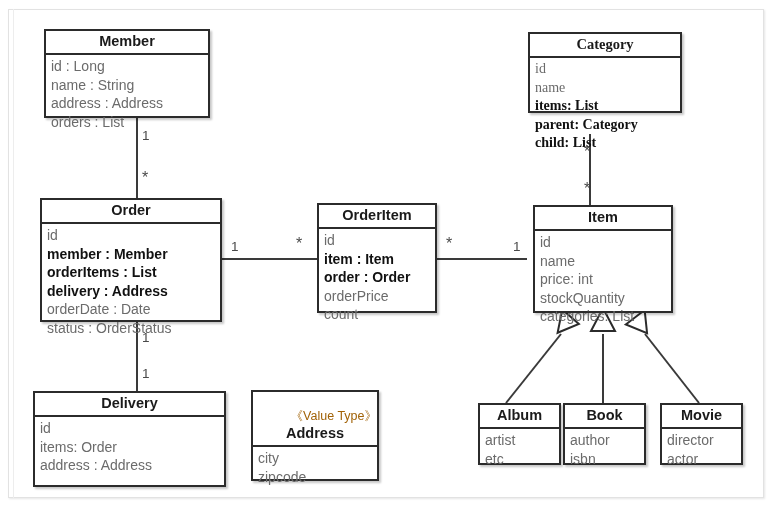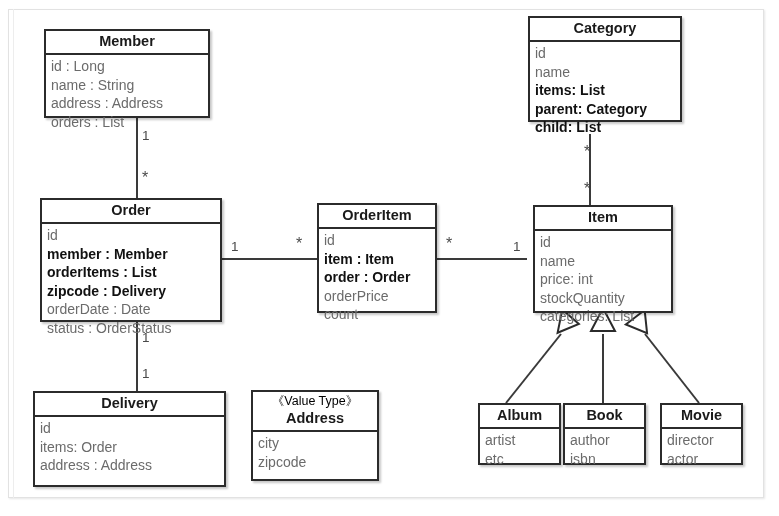--- a/index.html
+++ b/index.html
@@ -50,25 +50,25 @@
     text-align: center;
     font-weight: bold;
     color: #1a1a1a;
     font-size: 14.5px;
     line-height: 19px;
     padding: 1px 4px 2px 4px;
     border-bottom: 2px solid #2b2b2b;
     white-space: nowrap;
   }
   .uml-stereo {
-    text-align: center;
-    color: #000000;
+    text-align: right;
+    color: #a16207;
     font-size: 12.5px;
     line-height: 16px;
-    padding-top: 1px;
+    padding-top: 16px;
     white-space: nowrap;
   }
   .uml-title.with-stereo {
     padding-top: 0;
   }
   .uml-attrs {
     padding: 2px 0 3px 5px;
   }
   .attr {
     font-size: 14px;
@@ -164,38 +164,38 @@
       <div class="attr">orders : List</div>
     </div>
   </div>
 
   <div class="uml-class" style="left:40px; top:198px; width:182px; height:124px;">
     <div class="uml-title">Order</div>
     <div class="uml-attrs">
       <div class="attr">id</div>
       <div class="attr bold">member : Member</div>
       <div class="attr bold">orderItems : List</div>
-      <div class="attr bold">zipcode : Delivery</div>
+      <div class="attr bold">delivery : Address</div>
       <div class="attr">orderDate : Date</div>
       <div class="attr">status : OrderStatus</div>
     </div>
   </div>
 
   <div class="uml-class" style="left:317px; top:203px; width:120px; height:110px;">
     <div class="uml-title">OrderItem</div>
     <div class="uml-attrs">
       <div class="attr">id</div>
       <div class="attr bold">item : Item</div>
       <div class="attr bold">order : Order</div>
       <div class="attr">orderPrice</div>
       <div class="attr">count</div>
     </div>
   </div>
 
-  <div class="uml-class" style="left:528px; top:16px; width:154px; height:106px;">
+  <div class="uml-class" style="left:528px; top:32px; width:154px; height:81px;font-family:Liberation Serif, serif;">
     <div class="uml-title">Category</div>
     <div class="uml-attrs">
       <div class="attr">id</div>
       <div class="attr">name</div>
       <div class="attr bold">items: List</div>
       <div class="attr bold">parent: Category</div>
       <div class="attr bold">child: List</div>
     </div>
   </div>
 

